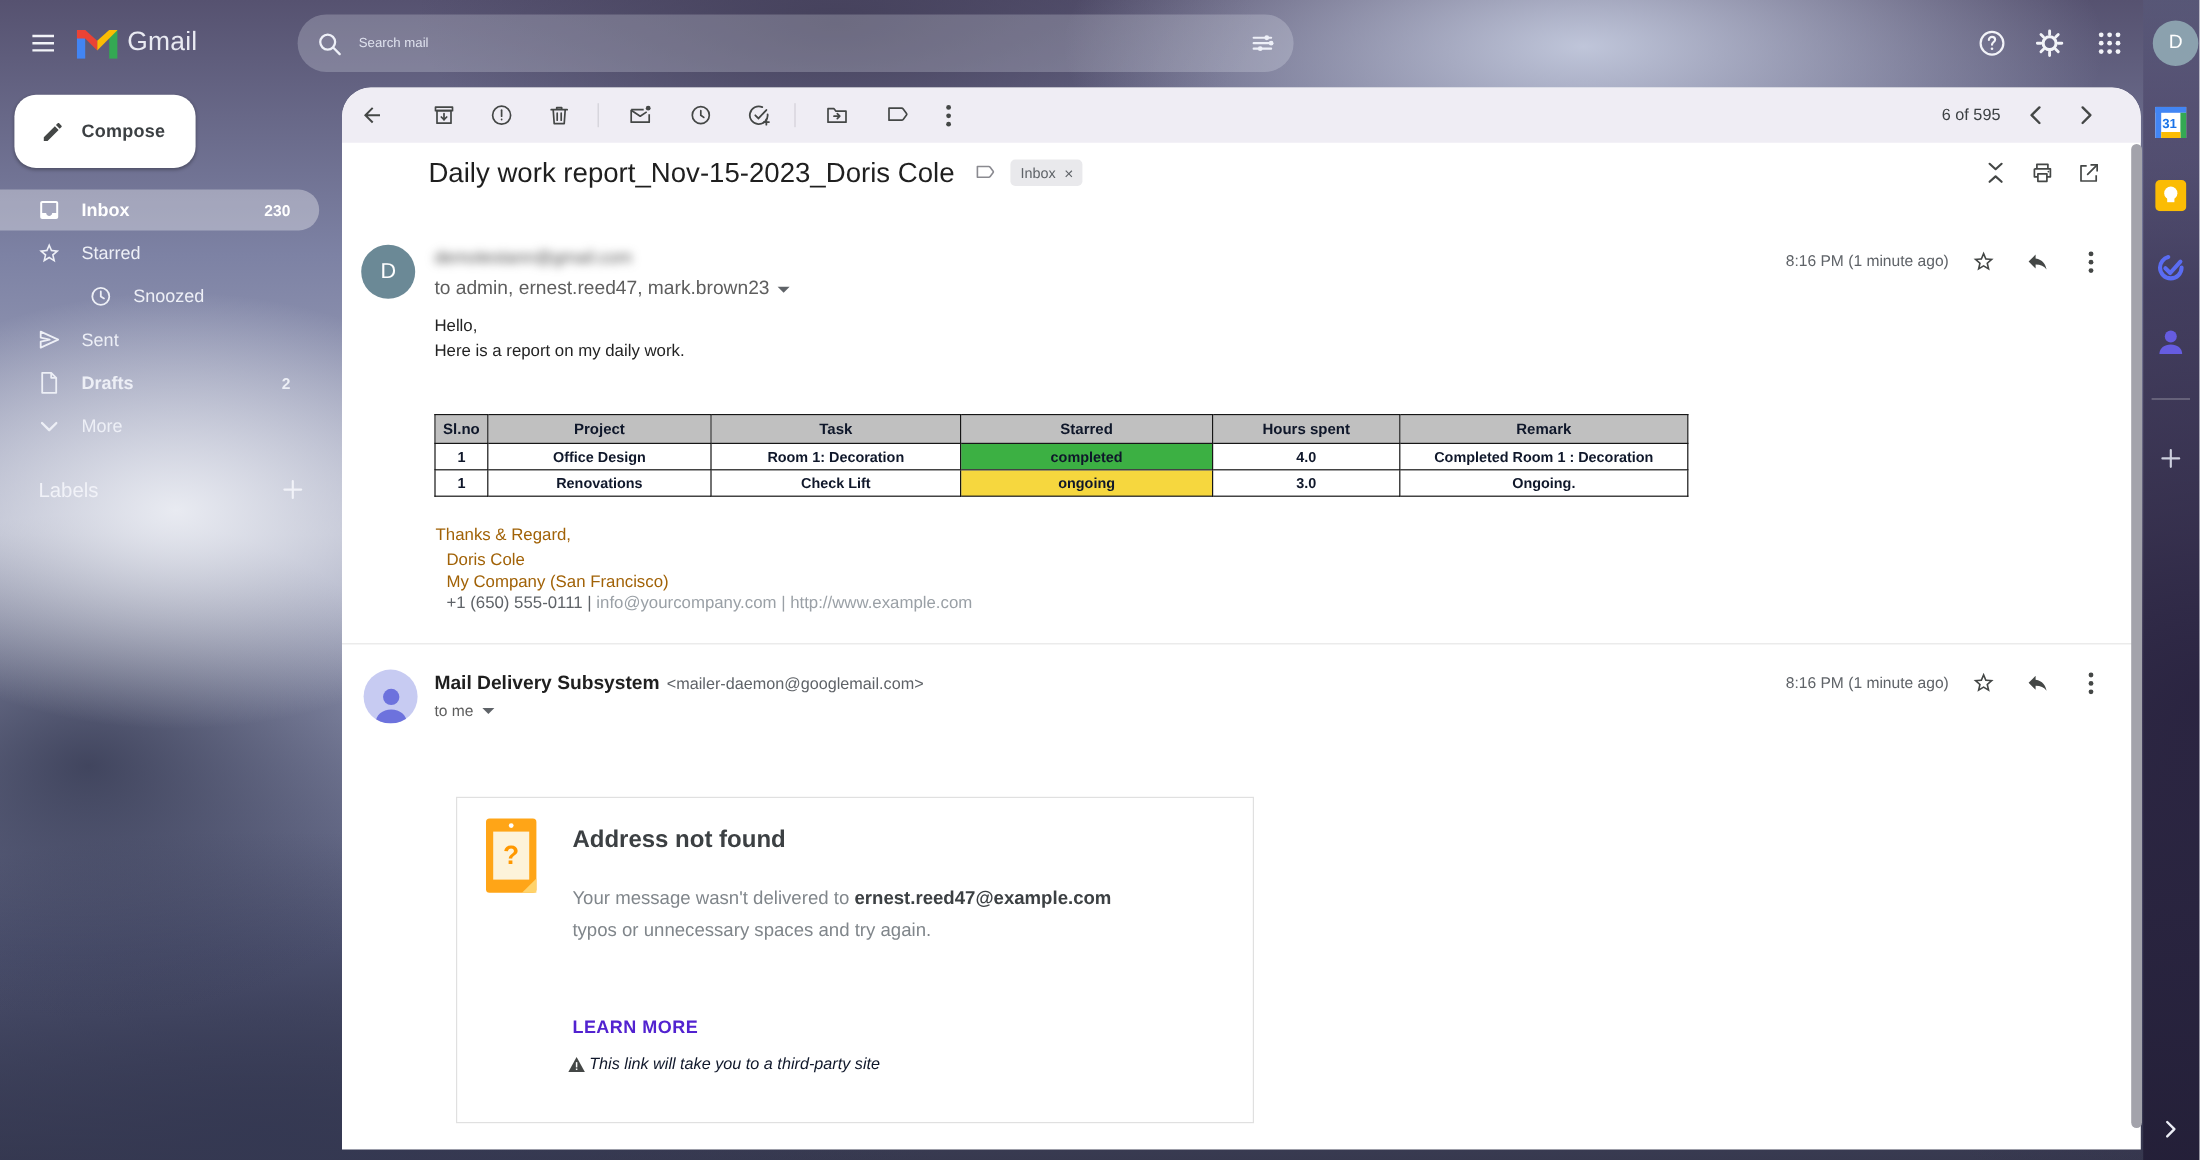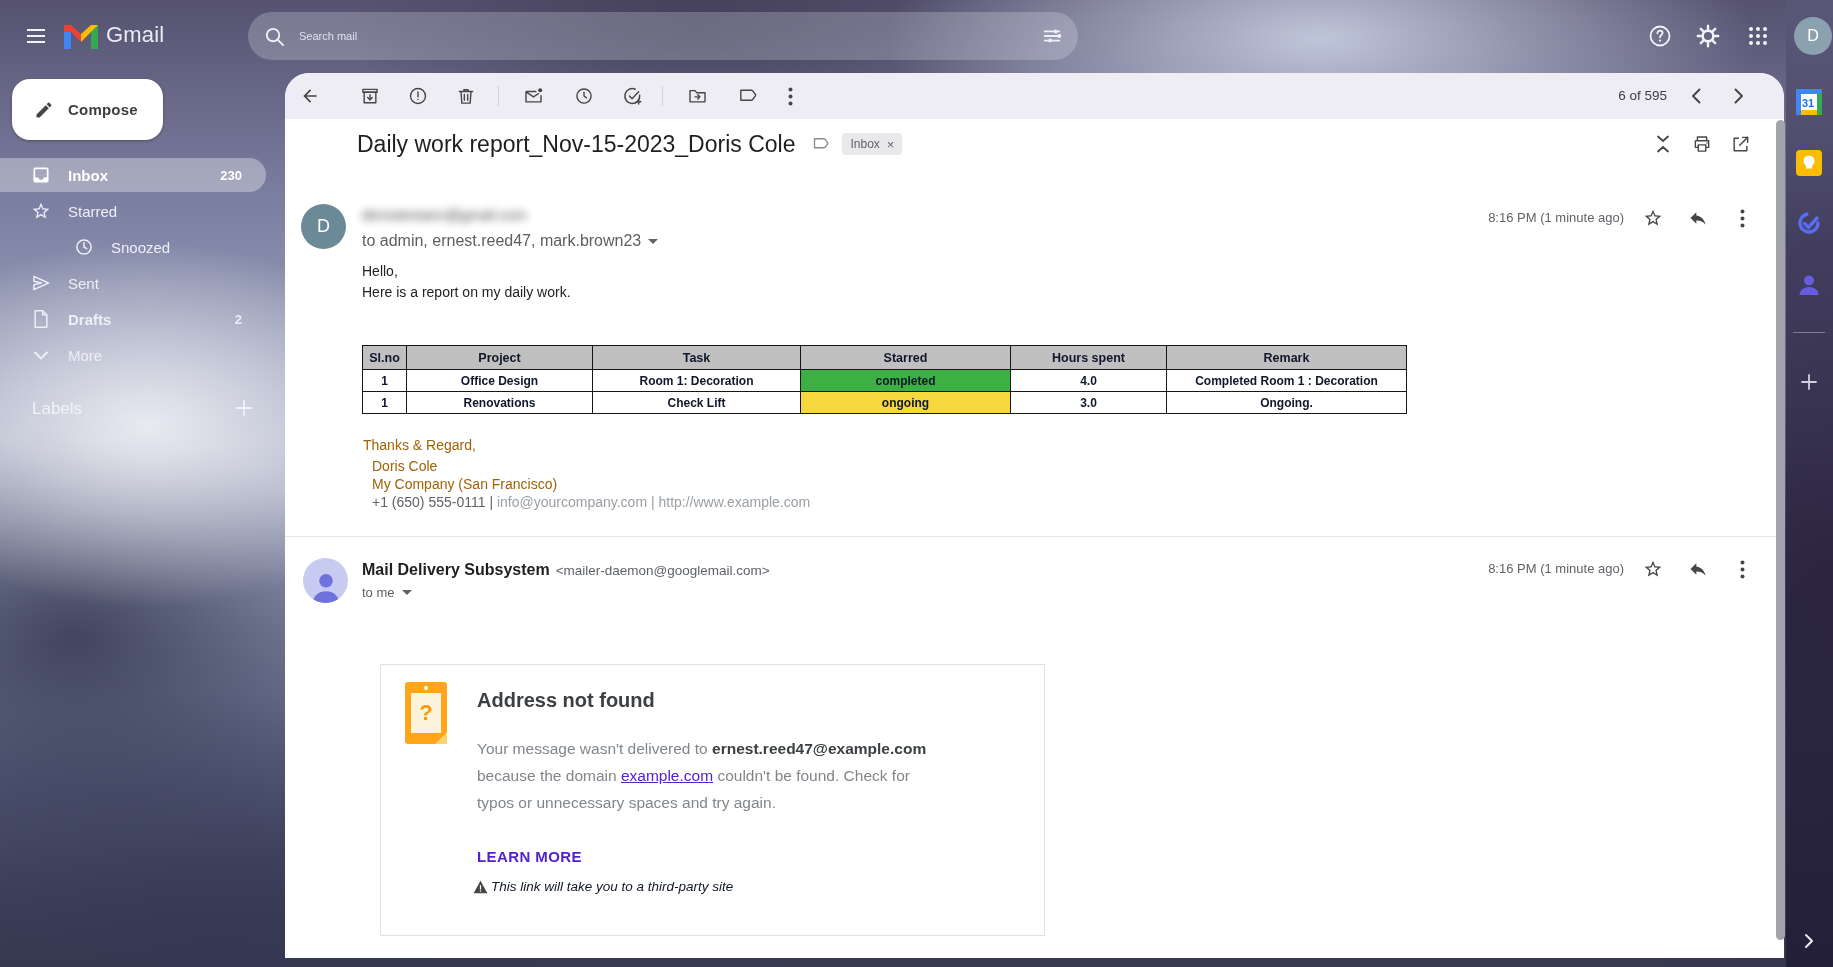--- a/index.html
+++ b/index.html
@@ -551,21 +551,20 @@
 
     <div class="bounce">
       <div class="bounce-icon" style="background: rgb(255, 165, 23);">
         <div class="topdot"></div>
         <div class="panel">?</div>
         <div class="fold"></div>
       </div>
       <h2>Address not found</h2>
       <div class="bpara">
         <div><span>Your message wasn't delivered to </span><b>ernest.reed47@example.com</b></div>
-        <div><span>because the domain </span><a style="color: rgb(82, 34, 208);">example.com</a><span> couldn't be found. Check for</span></div>
         <div><span>typos or unnecessary spaces and try again.</span></div>
       </div>
       <div class="learnmore" style="color: rgb(82, 34, 208);">LEARN MORE</div>
       <div class="disclaim">
         <span style="display:flex;font-style:normal;">
           <svg width="15" height="14" viewBox="0 0 24 22" fill="#444746">
             <path d="M12 1L23 21H1z"></path>
             <rect x="11" y="8" width="2" height="7" fill="#fff"></rect>
             <rect x="11" y="16.5" width="2" height="2" fill="#fff"></rect>
           </svg>

